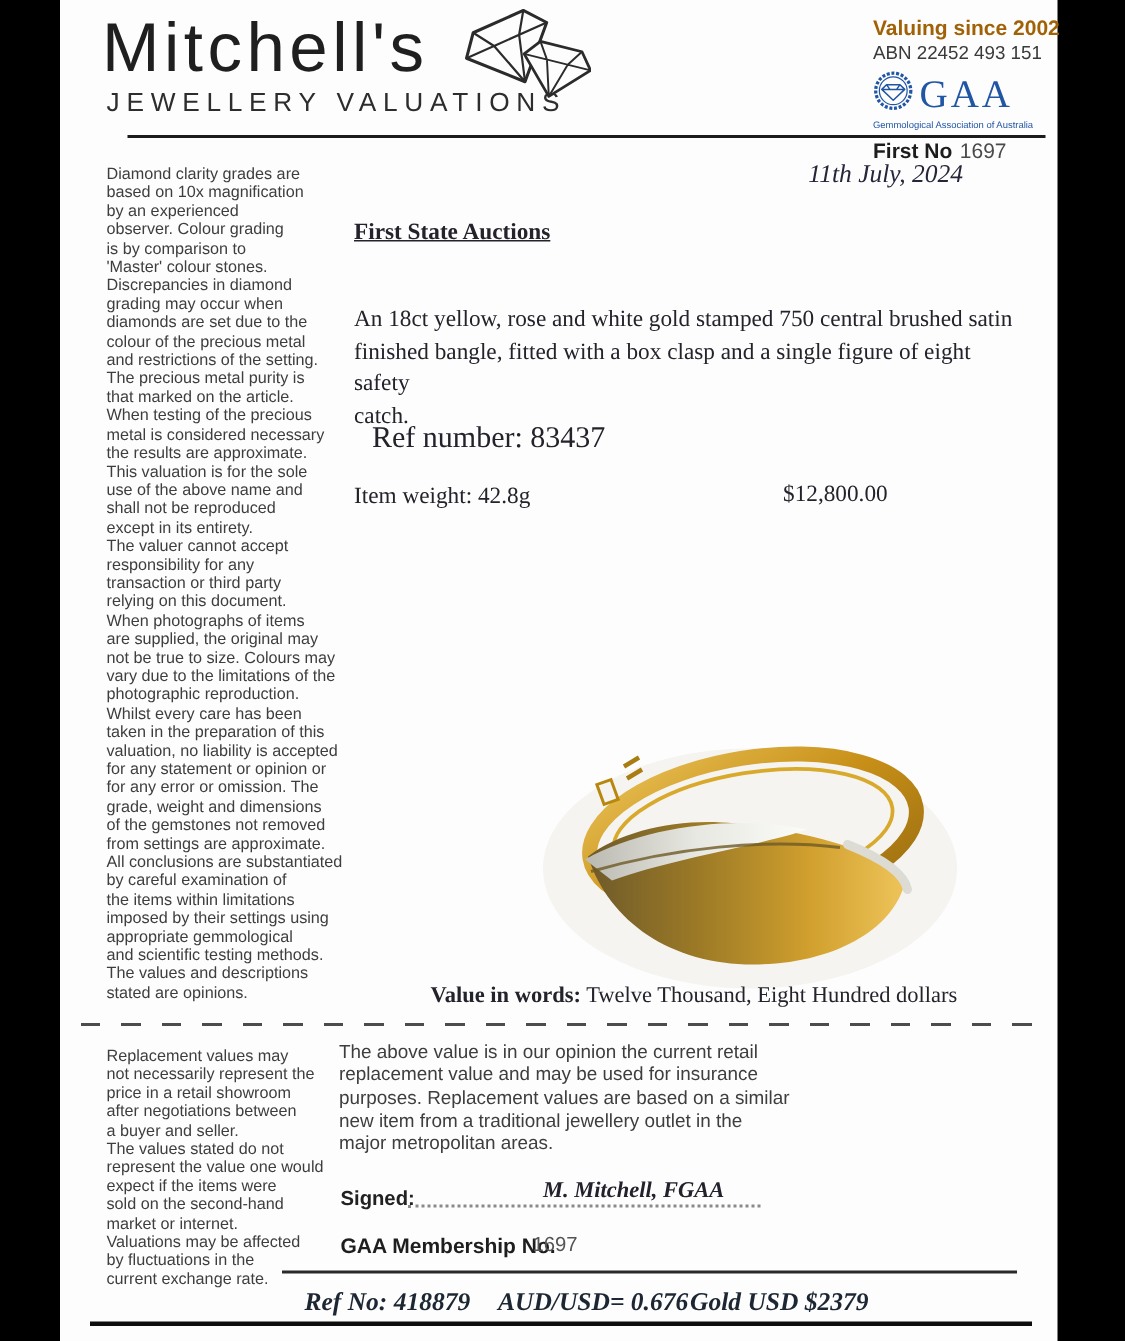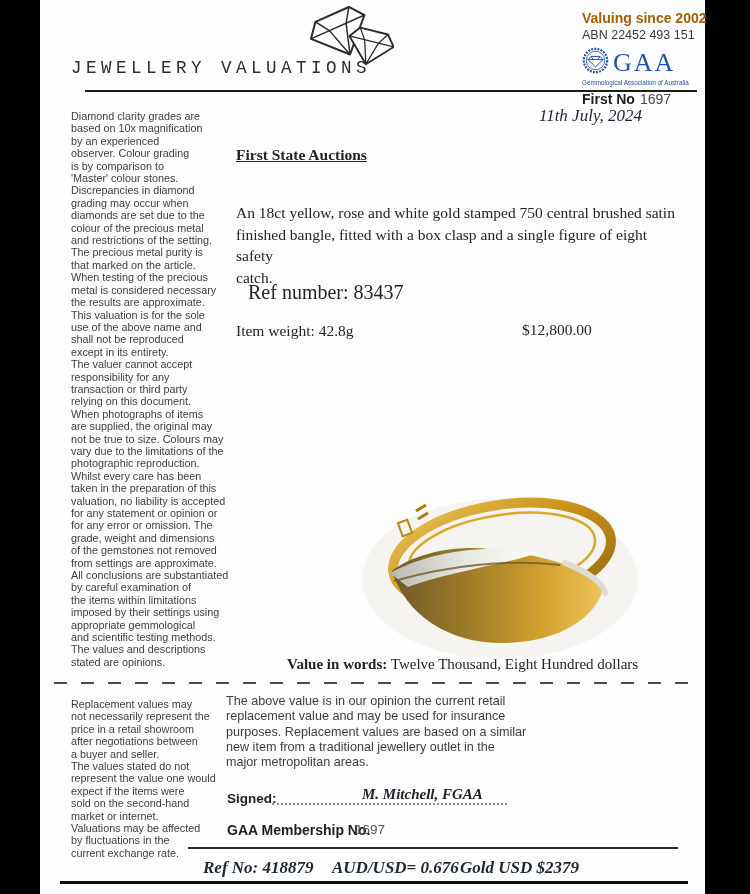--- a/index.html
+++ b/index.html
@@ -6,21 +6,21 @@
   html,body { width:750px; height:894px; background:#000; overflow:hidden;
     font-family:"Liberation Sans", sans-serif; }
   #stage { position:relative; width:750px; height:894px; background:#000; }
   #page { position:absolute; left:40px; top:0; width:665px; height:894px; background:#fdfdfd; }
 
   
   .brand-name { position:absolute; left:28px; top:4px; font-size:46px; font-weight:300;
     letter-spacing:3px; color:#1f1f1f; }
   .brand-diamonds { position:absolute; left:262px; top:2px; }
   .brand-subtitle { position:absolute; left:31px; top:58px; font-size:17.5px; font-weight:400;
-    letter-spacing:4.5px; color:#2d2d2d;font-family:Liberation Mono, monospace; }
+    letter-spacing:4.5px; color:#2d2d2d; }
   .hdr-right { position:absolute; left:542px; top:10px; width:135px; }
   .valuing { font-size:14px; font-weight:700; color:#a16207; }
   .abn { font-size:12.5px; color:#3a3a3a; margin-top:2px; }
   .gaa-row { display:flex; align-items:center; margin-top:5px; }
   .gaa-text { font-family:"Liberation Serif", serif; font-size:26px; color:#2156a5;
     letter-spacing:2px; margin-left:4px; line-height:1; }
   .gaa-caption { font-size:6.3px; color:#2156a5; margin-top:1px; white-space:nowrap; }
   .member-row { margin-top:5px; font-size:14px; color:#1d1d1d; }
   .member-label { font-weight:700; }
   .member-value { font-weight:400; color:#4a4a4a; margin-left:5px; }
@@ -64,20 +64,21 @@
   .aud-usd { left:292px; }
   .gold-usd { left:420px; }
   .thick-rule { position:absolute; left:20px; top:881px; width:628px; height:3px; background:#0d0d0d; }
 </style>
 </head>
 <body>
 
 <div id="stage">
   <div id="page">
 
+    <div class="brand-name">Mitchell's</div>
     <div class="brand-diamonds">
       <svg width="92" height="64" viewBox="0 0 100 70">
         <g transform="rotate(-24 40 30)" fill="#fdfdfd" stroke="#2b2b2b" stroke-width="2.2" stroke-linejoin="round">
           <path d="M 20 12 L 60 12 L 72 27 L 40 60 L 8 27 Z"></path>
           <path d="M 20 12 L 30 27 M 60 12 L 50 27 M 8 27 L 72 27 M 30 27 L 40 60 M 50 27 L 40 60 M 30 27 L 50 27" fill="none" stroke-width="1.6"></path>
         </g>
         <g transform="translate(44 22) scale(0.78) rotate(14 40 30)" fill="#fdfdfd" stroke="#2b2b2b" stroke-width="2.6" stroke-linejoin="round">
           <path d="M 20 12 L 60 12 L 72 27 L 40 60 L 8 27 Z"></path>
           <path d="M 20 12 L 30 27 M 60 12 L 50 27 M 8 27 L 72 27 M 30 27 L 40 60 M 50 27 L 40 60" fill="none" stroke-width="1.8"></path>
         </g>

